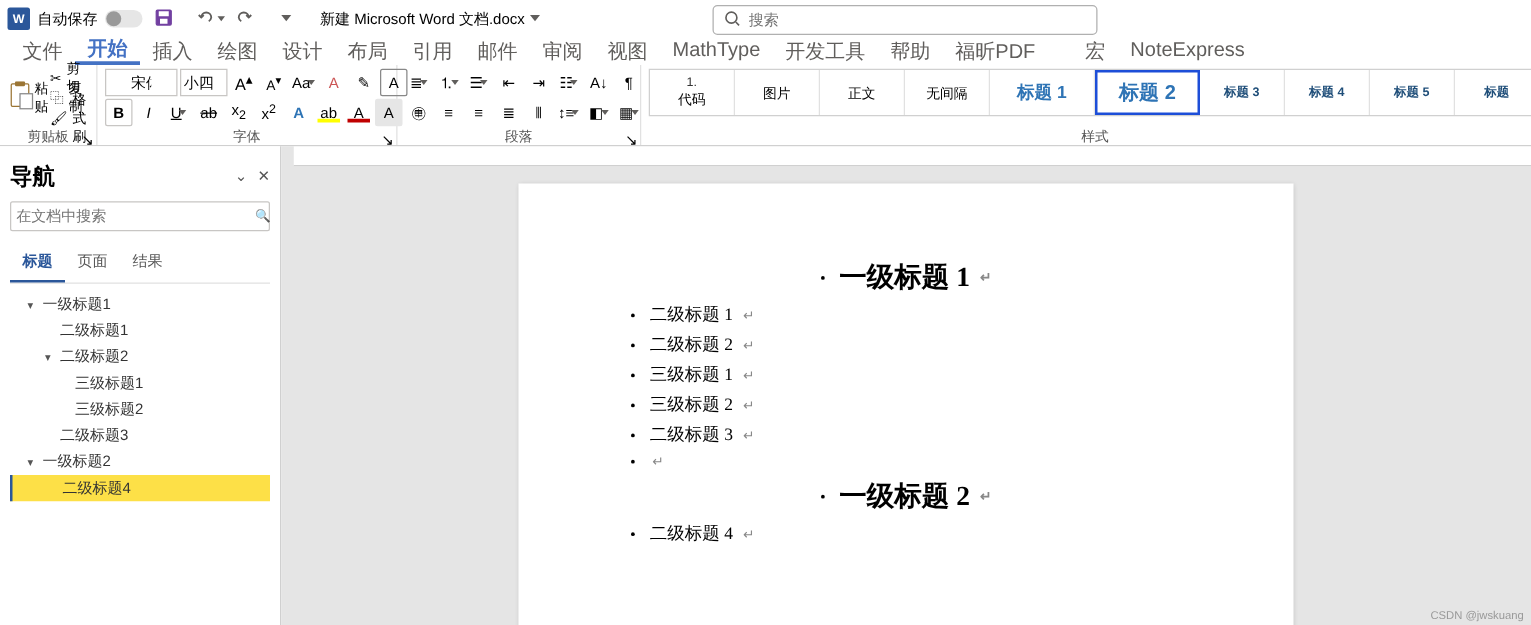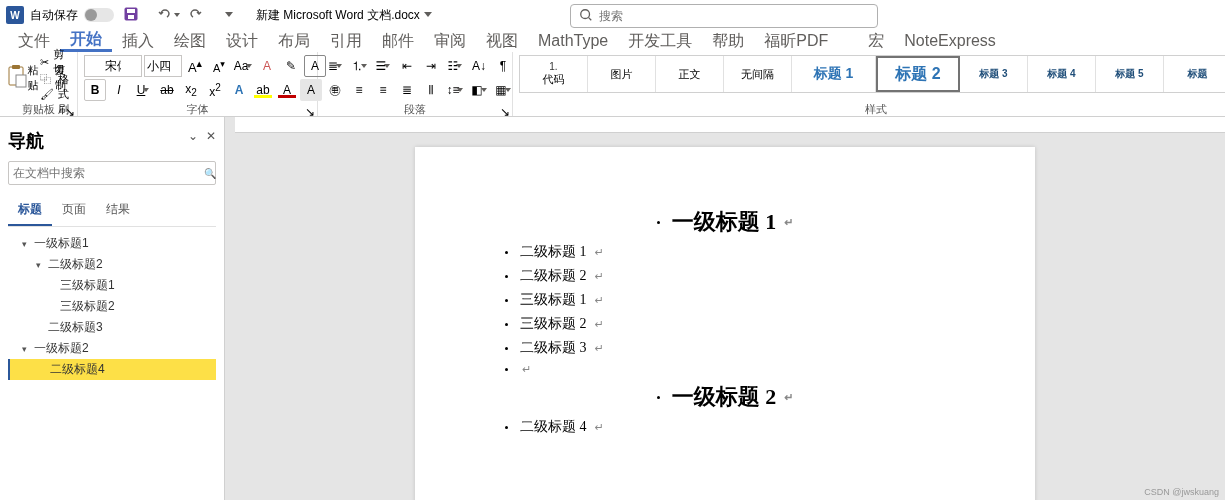--- a/index.html
+++ b/index.html
@@ -34,32 +34,32 @@
     .ribbon-row { display: flex; align-items: center; gap: 2px; height: 24px; }
     .ribbon-btn { min-width: 22px; height: 22px; display: flex; align-items: center; justify-content: center; cursor: pointer; border-radius: 2px; }
     .paste-section { display: flex; flex-direction: row; align-items: center; justify-content: center; width: 32px; height: 48px; cursor: pointer; }
     .mini-item { display: flex; align-items: center; gap: 4px; font-size: 11px; cursor: pointer; height: 15px; padding: 0 2px; }
     .font-select { border: 1px solid #c8c6c4; height: 22px; width: 58px; font-size: 12px; padding: 0 20px; }
     .font-size-select { border: 1px solid #c8c6c4; height: 22px; width: 38px; font-size: 12px; padding: 0 2px; }
     
     .styles-gallery { display: flex; border: 1px solid #d0d0d0; height: 38px; margin-top: 1px; }
     .style-item { border-right: 1px solid #e1e1e1; display: flex; flex-direction: column; align-items: center; justify-content: center; min-width: 68px; cursor: pointer; font-size: 11px; padding: 0 4px; }
     .style-item.wide { min-width: 84px; }
-    .style-item.selected { border: 2px solid #737373; }
+    .style-item.selected { border: 2px solid #1d4ed8; }
     .style-preview { font-size: 10px; color: #333; }
     .style-preview.h1 { color: #2e74b5; font-size: 14px; font-weight: bold; }
     .style-preview.h2 { color: #2e74b5; font-size: 16px; font-weight: bold; }
     .style-preview.other { color: #1f4e79; font-weight: bold; }
     
     
     .work-area { display: flex; height: calc(100vh - 117px); }
     
     
     .nav-pane { width: 225px; border-right: 1px solid #d0d0d0; background: #fff; padding: 8px; display: flex; flex-direction: column; }
-    .nav-title-row { display: flex; align-items: flex-start; justify-content: space-between; padding: 4px 0 8px 0; }
+    .nav-title-row { display: flex; align-items: center; justify-content: space-between; padding: 4px 0 8px 0; }
     .nav-title { font-size: 18px; font-weight: 600; }
     .nav-icons { display: flex; gap: 8px; color: #555; }
     .nav-search { border: 1px solid #c8c6c4; height: 24px; border-radius: 2px; display: flex; align-items: center; padding: 0 4px; gap: 36px; }
     .nav-search input { border: none; outline: none; flex: 1; font-size: 12px; }
     .nav-tabs { display: flex; border-bottom: 1px solid #e1e1e1; margin-top: 10px; }
     .nav-tab { padding: 6px 10px; font-size: 12px; cursor: pointer; color: #555; }
     .nav-tab.active { color: #2b579a; border-bottom: 2px solid #2b579a; font-weight: 600; }
     .nav-tree { flex: 1; overflow: auto; margin-top: 6px; }
     .tree-item { display: flex; align-items: center; padding: 2px 0; font-size: 12px; cursor: pointer; color: #333; }
     .tree-item.selected { background: #fde047; border-left: 2px solid #2b579a; }
@@ -381,20 +381,24 @@
       <div class="nav-tab active">标题</div>
       <div class="nav-tab">页面</div>
       <div class="nav-tab">结果</div>
     </div>
     <div class="nav-tree">
       <div class="tree-item indent-1">
           <span class="tree-toggle">▾</span>
           <span>一级标题1</span>
         </div>
       <div class="tree-item indent-2">
+          <span class="tree-toggle"></span>
+          <span>二级标题1</span>
+        </div>
+      <div class="tree-item indent-2">
           <span class="tree-toggle">▾</span>
           <span>二级标题2</span>
         </div>
       <div class="tree-item indent-3">
           <span class="tree-toggle"></span>
           <span>三级标题1</span>
         </div>
       <div class="tree-item indent-3">
           <span class="tree-toggle"></span>
           <span>三级标题2</span>

